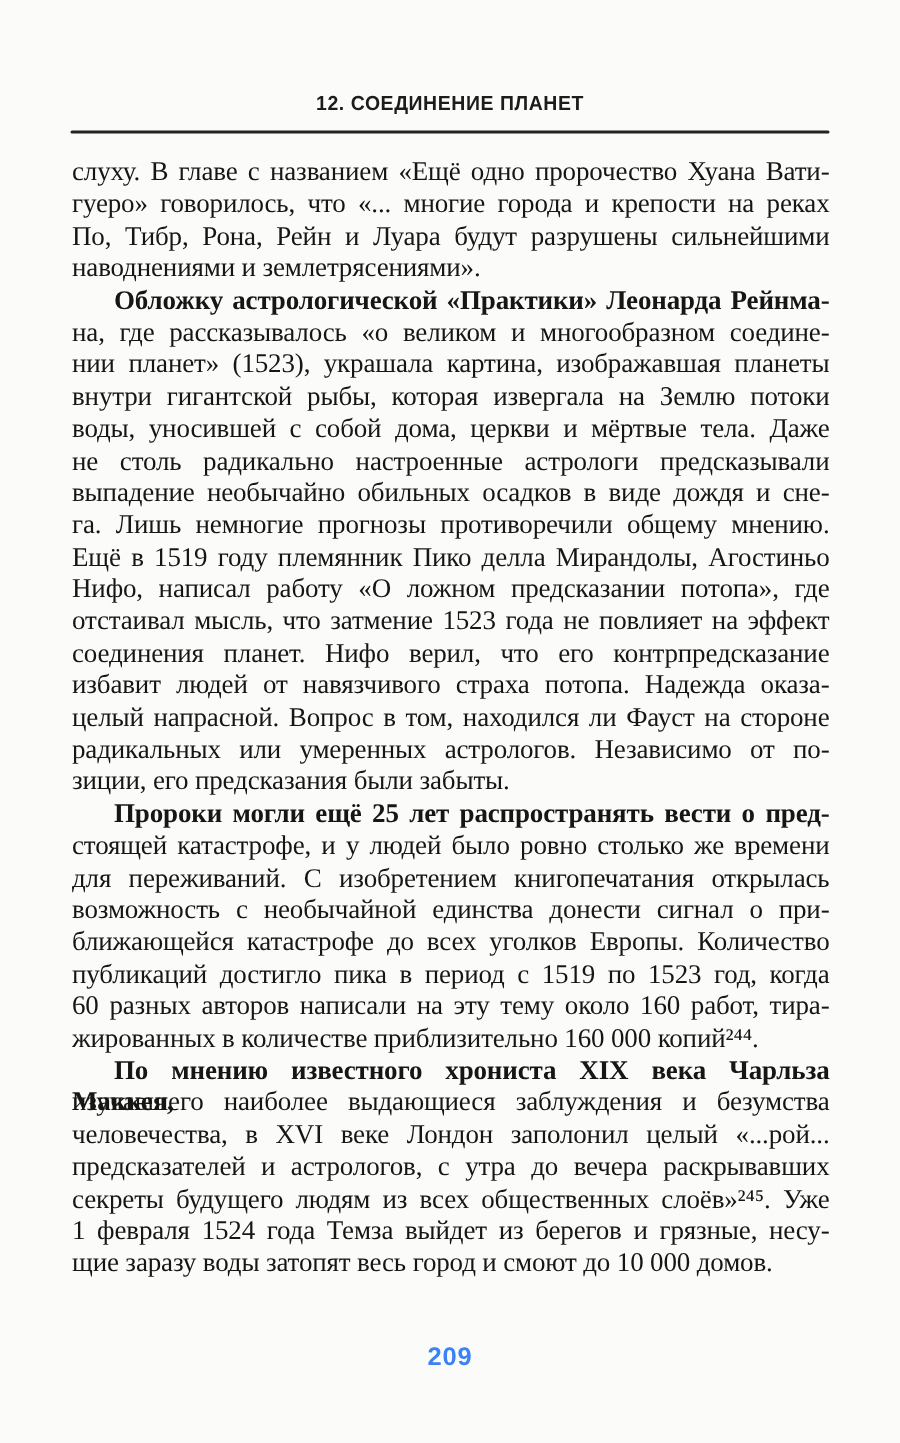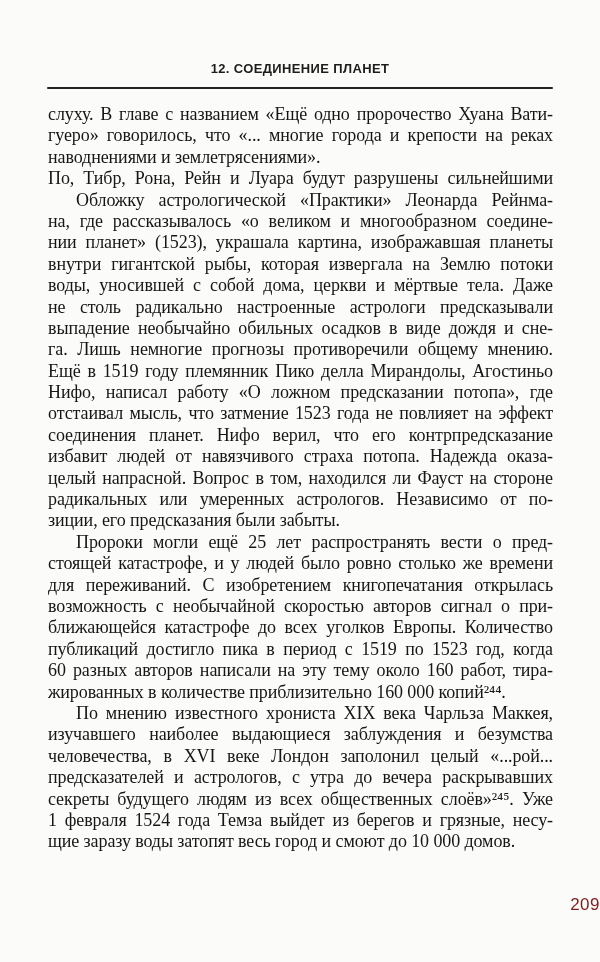--- a/index.html
+++ b/index.html
@@ -56,65 +56,66 @@
     letter-spacing: -0.1px;
     text-align: justify;
     text-align-last: justify;
     overflow: visible;
   }
   .line.para-end {
     text-align-last: left;
   }
   .line.indent {
     text-indent: 28px;
+    font-weight: bold;
   }
   .page-number {
     position: absolute;
     top: 895px;
     left: 0;
     width: 100%;
-    text-align: right;
+    text-align: center;
     font-family: "Liberation Sans", sans-serif;
-    font-weight: 400;
+    font-weight: 700;
     font-size: 17px;
     letter-spacing: 0.5px;
-    color: #7f1d1d;
+    color: #3b82f6;
   }
 </style>
 </head>
 <body>
 
 <div class="page">
   <div class="running-head">12. СОЕДИНЕНИЕ ПЛАНЕТ</div>
   <div class="head-rule"></div>
   <div class="body-text">
       <div class="line">слуху. В главе с названием «Ещё одно пророчество Хуана Вати-</div>
       <div class="line">гуеро» говорилось, что «... многие города и крепости на реках</div>
+      <div class="line">По, Тибр, Рона, Рейн и Луара будут разрушены сильнейшими</div>
       <div class="line para-end">наводнениями и землетрясениями».</div>
-      <div class="line">По, Тибр, Рона, Рейн и Луара будут разрушены сильнейшими</div>
       <div class="line indent">Обложку астрологической «Практики» Леонарда Рейнма-</div>
       <div class="line">на, где рассказывалось «о великом и многообразном соедине-</div>
       <div class="line">нии планет» (1523), украшала картина, изображавшая планеты</div>
       <div class="line">внутри гигантской рыбы, которая извергала на Землю потоки</div>
       <div class="line">воды, уносившей с собой дома, церкви и мёртвые тела. Даже</div>
       <div class="line">не столь радикально настроенные астрологи предсказывали</div>
       <div class="line">выпадение необычайно обильных осадков в виде дождя и сне-</div>
       <div class="line">га. Лишь немногие прогнозы противоречили общему мнению.</div>
       <div class="line">Ещё в 1519 году племянник Пико делла Мирандолы, Агостиньо</div>
       <div class="line">Нифо, написал работу «О ложном предсказании потопа», где</div>
       <div class="line">отстаивал мысль, что затмение 1523 года не повлияет на эффект</div>
       <div class="line">соединения планет. Нифо верил, что его контрпредсказание</div>
       <div class="line">избавит людей от навязчивого страха потопа. Надежда оказа-</div>
       <div class="line">целый напрасной. Вопрос в том, находился ли Фауст на стороне</div>
       <div class="line">радикальных или умеренных астрологов. Независимо от по-</div>
       <div class="line para-end">зиции, его предсказания были забыты.</div>
       <div class="line indent">Пророки могли ещё 25 лет распространять вести о пред-</div>
       <div class="line">стоящей катастрофе, и у людей было ровно столько же времени</div>
       <div class="line">для переживаний. С изобретением книгопечатания открылась</div>
-      <div class="line">возможность с необычайной скоростью авторов сигнал о при-</div>
+      <div class="line">возможность с необычайной единства донести сигнал о при-</div>
       <div class="line">ближающейся катастрофе до всех уголков Европы. Количество</div>
       <div class="line">публикаций достигло пика в период с 1519 по 1523 год, когда</div>
       <div class="line">60 разных авторов написали на эту тему около 160 работ, тира-</div>
       <div class="line para-end">жированных в количестве приблизительно 160 000 копий²⁴⁴.</div>
       <div class="line indent">По мнению известного хрониста XIX века Чарльза Маккея,</div>
       <div class="line">изучавшего наиболее выдающиеся заблуждения и безумства</div>
       <div class="line">человечества, в XVI веке Лондон заполонил целый «...рой...</div>
       <div class="line">предсказателей и астрологов, с утра до вечера раскрывавших</div>
       <div class="line">секреты будущего людям из всех общественных слоёв»²⁴⁵. Уже</div>
       <div class="line">1 февраля 1524 года Темза выйдет из берегов и грязные, несу-</div>

